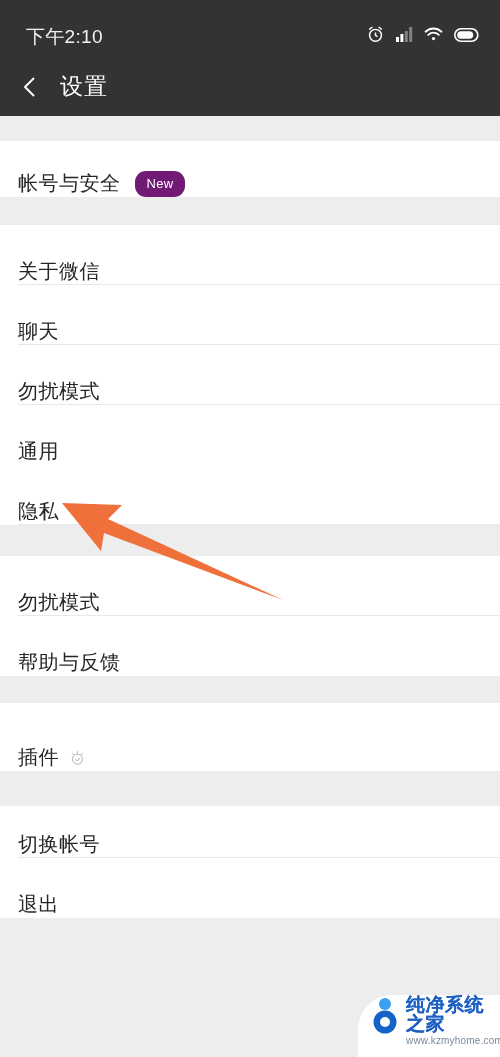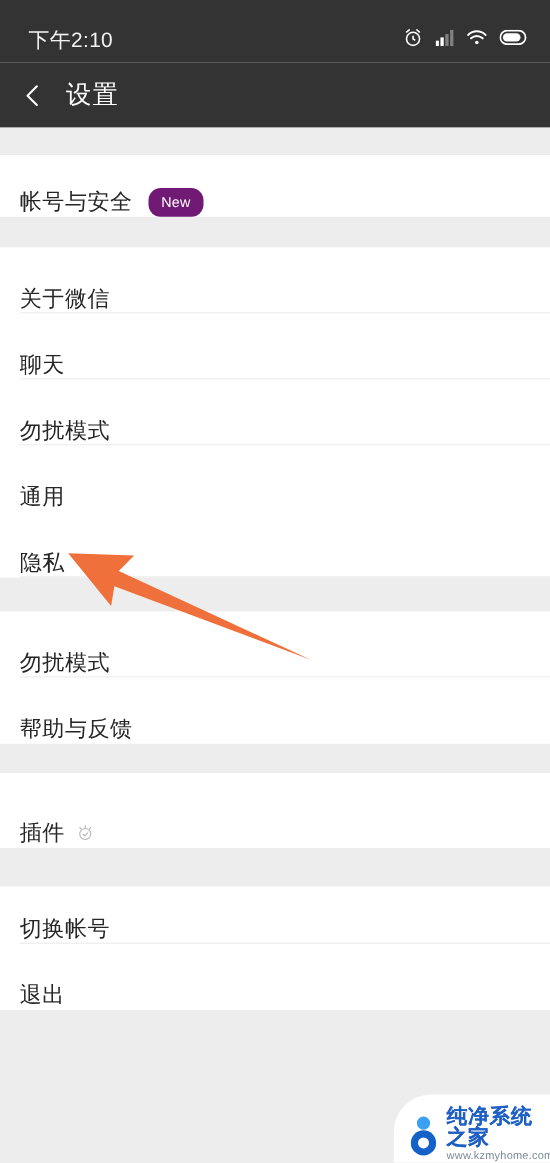--- a/index.html
+++ b/index.html
@@ -47,21 +47,21 @@
   }
   .plugin-icon{ margin-left:10px; display:block; }
 
   
   .arrow-layer{ position:absolute; left:0; top:0; width:500px; height:1057px; pointer-events:none; }
 
   
   .watermark{
     position:absolute; right:0; bottom:0; width:142px; height:62px;
     background:#ffffff; border-top-left-radius:34px;
-    display:flex; align-items:flex-end; gap:6px; padding-left:12px;
+    display:flex; align-items:flex-start; gap:6px; padding-left:12px;
   }
   .wm-text{ display:flex; flex-direction:column; line-height:1; }
   .wm-title{
     font-size:19px; font-weight:bold; letter-spacing:.5px;
     background:linear-gradient(180deg,#2f7fe0 0%,#1a53b8 100%);
     -webkit-background-clip:text; background-clip:text; color:#1f5fc4;
   }
   .wm-url{ font-size:10px; color:#7a8a99; margin-top:3px; letter-spacing:.2px; }
 </style>
 </head>

